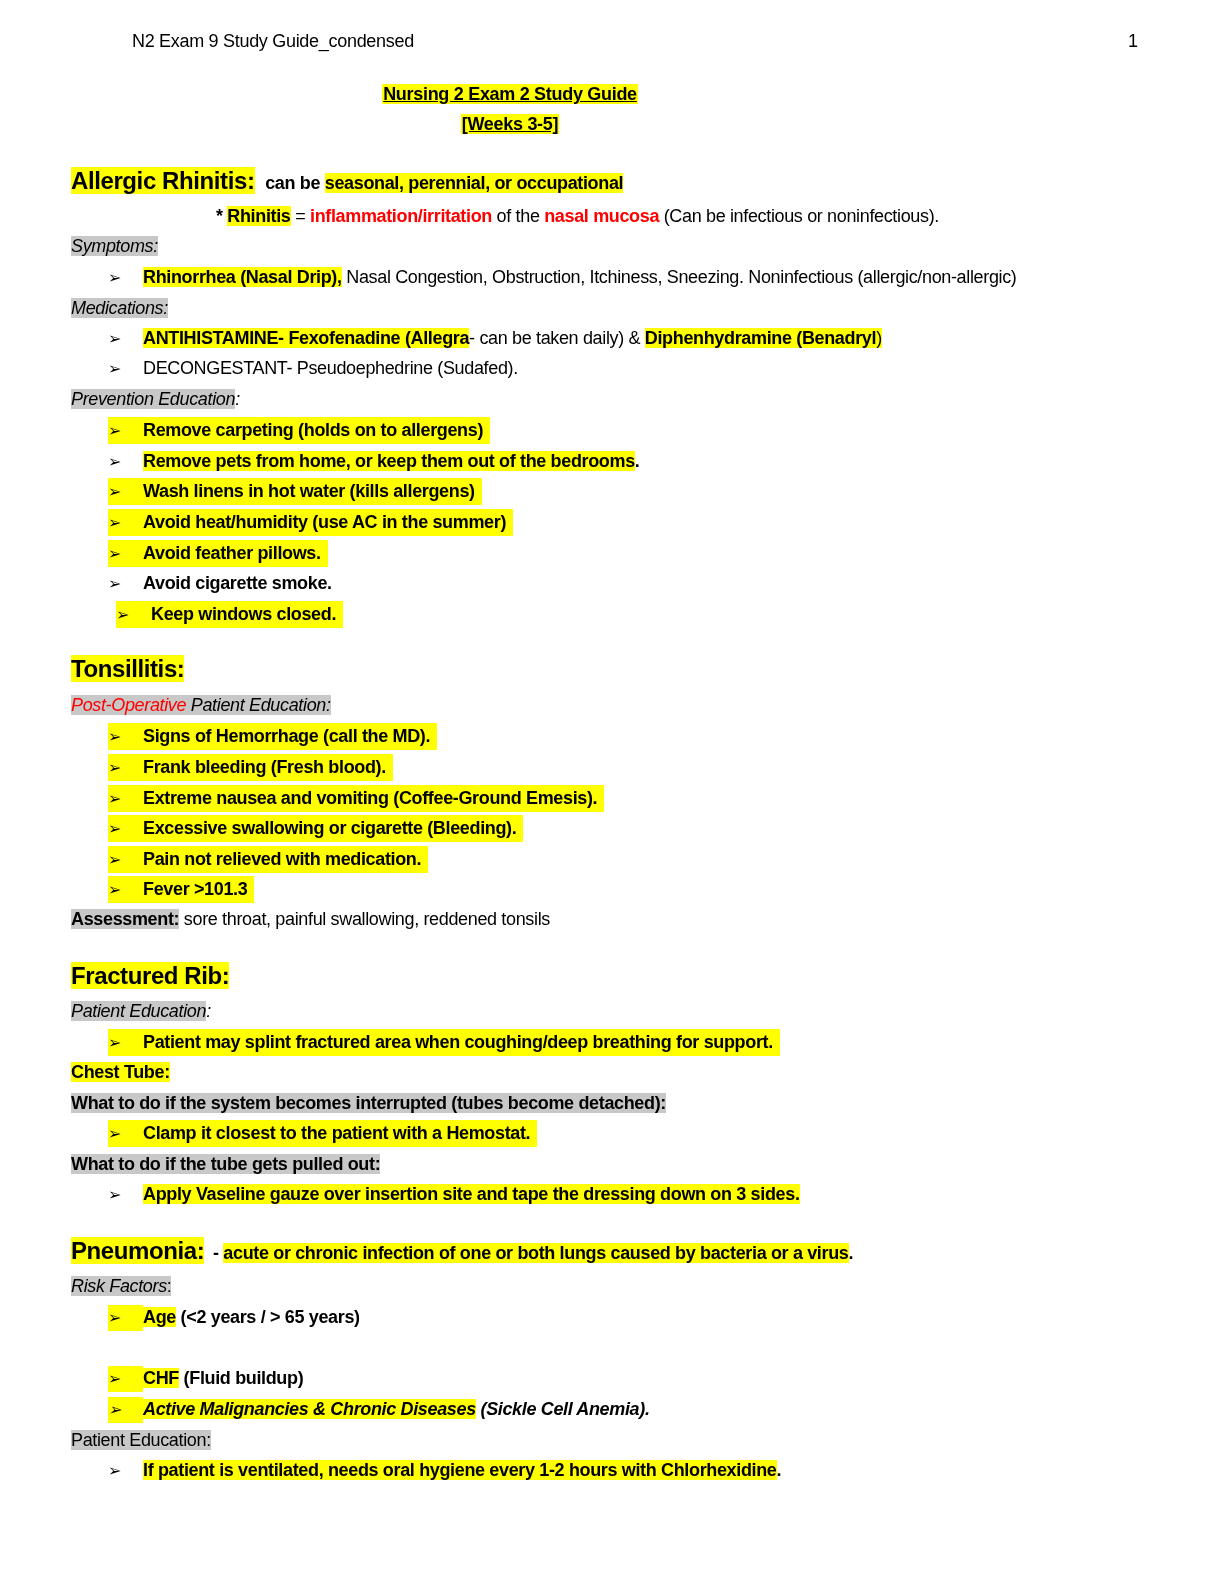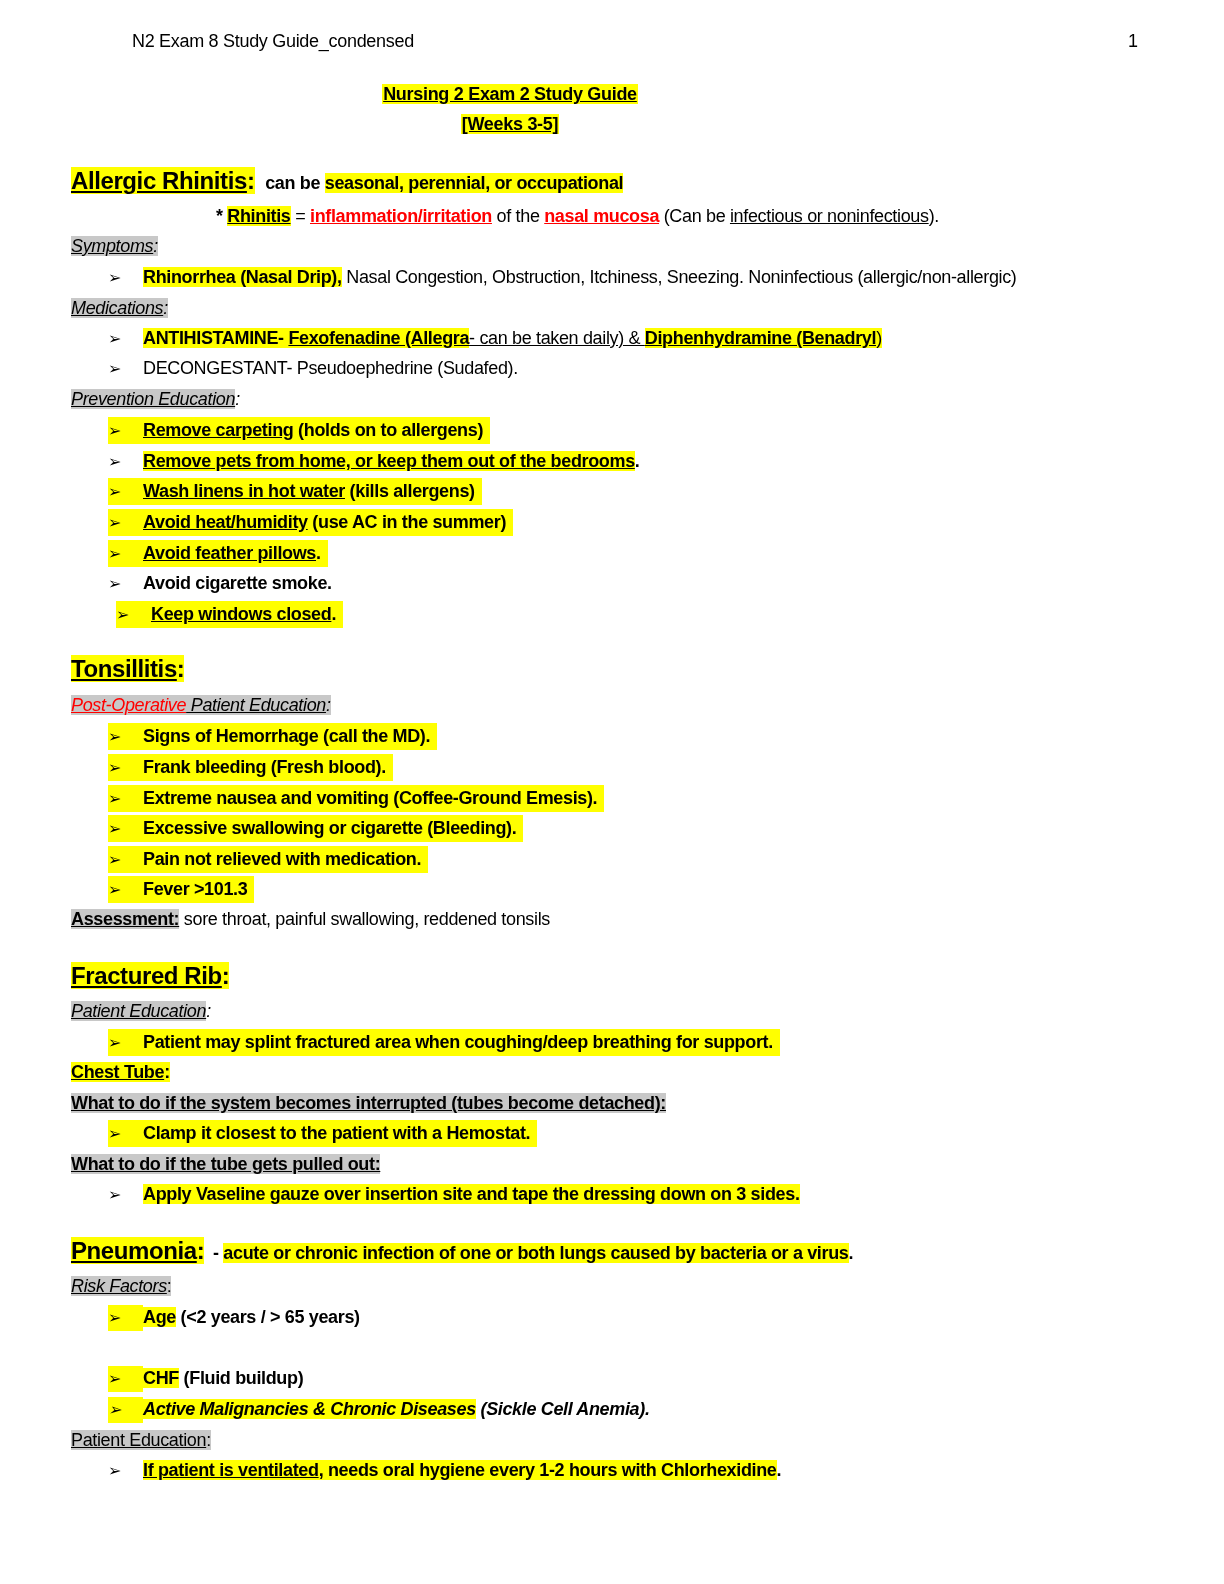--- a/index.html
+++ b/index.html
@@ -5,35 +5,35 @@
   html, body { margin:0; padding:0; background:#ffffff; }
   body { width:1224px; height:1584px; position:relative; font-family:"Liberation Sans Narrow","Liberation Sans", sans-serif; color:#000; overflow:hidden; }
   .page { position:absolute; left:0; top:0; width:1224px; height:1584px; }
   .hdr-left { position:absolute; left:132px; top:31px; font-size:18px; letter-spacing:-0.3px; }
   .hdr-right { position:absolute; left:1128px; top:31px; font-size:18px; }
   .title { position:absolute; left:0; width:1020px; text-align:center; font-weight:bold; font-size:18px; letter-spacing:-0.3px; }
   .title span { background:#ffff00; text-decoration:underline; padding:0 1px; }
   .line { position:absolute; left:71px; white-space:nowrap; font-size:18px; letter-spacing:-0.35px; line-height:24px; }
   .hl { background:#ffff00; }
   .gray { background:#c8c8c8; }
-  .u { text-decoration:underline; }
+  .u { }
   .b { font-weight:bold; }
   .i { font-style:italic; }
   .red { color:#ff0000; }
   .h1 { font-size:24px; font-weight:bold; letter-spacing:-0.4px; line-height:30px; }
   .bullet { position:absolute; white-space:nowrap; font-size:18px; letter-spacing:-0.35px; line-height:26px; }
   .arrow { display:inline-block; width:35px; font-size:16px; }
   .row-hl { background:#ffff00; padding-right:7px; }
 </style>
 </head>
 <body>
 
 <div class="page">
 
-  <div class="hdr-left">N2 Exam 8 Study Guide_condensed</div>
+  <div class="hdr-left">N2 Exam 9 Study Guide_condensed</div>
   <div class="hdr-right">1</div>
 
   <div class="title" style="top:84px;"><span>Nursing 2 Exam 2 Study Guide</span></div>
   <div class="title" style="top:114px;"><span>[Weeks 3-5]</span></div>
 
   <div class="line" style="top:166px;">
     <span class="h1 hl"><span class="u">Allergic Rhinitis</span><span>:</span></span>
     <span class="b" style="margin-left:6px;">can be </span><span class="b hl">seasonal, perennial, or occupational</span>
   </div>
 

